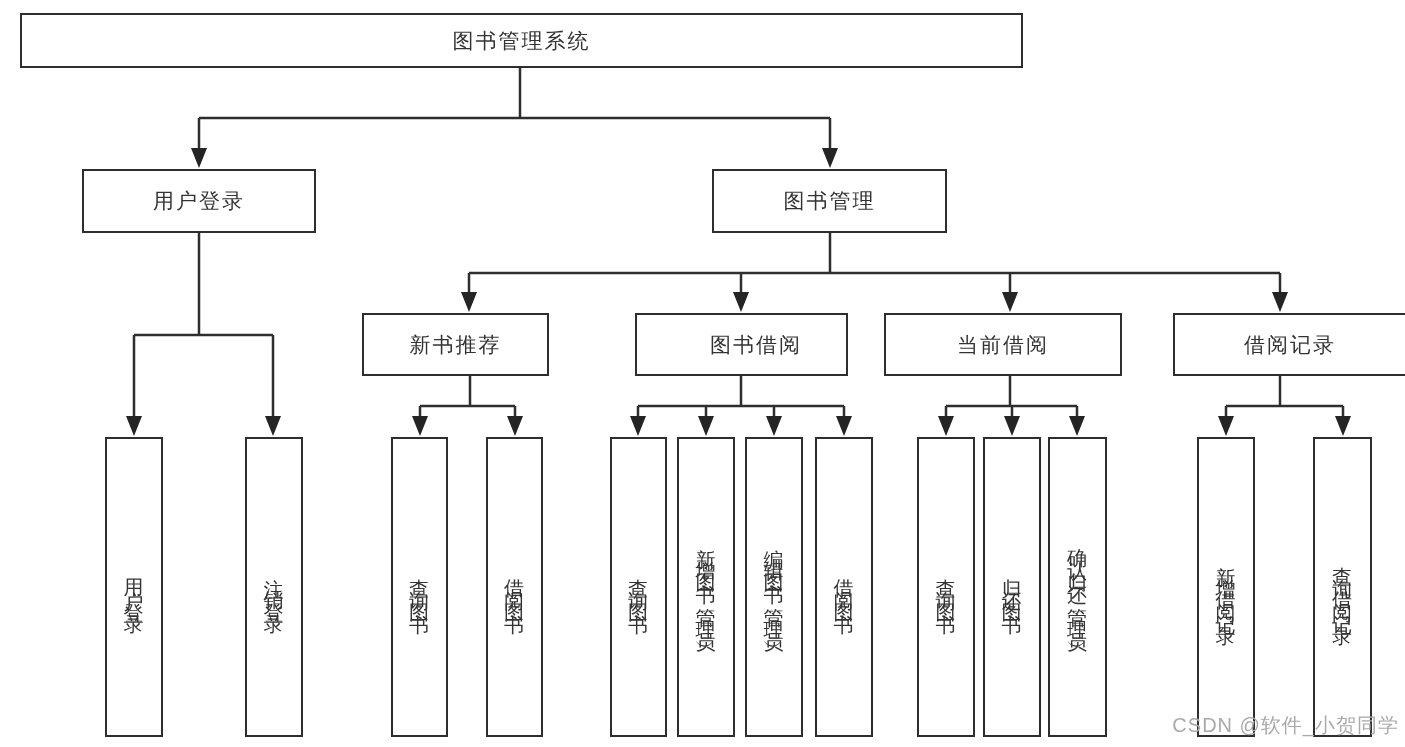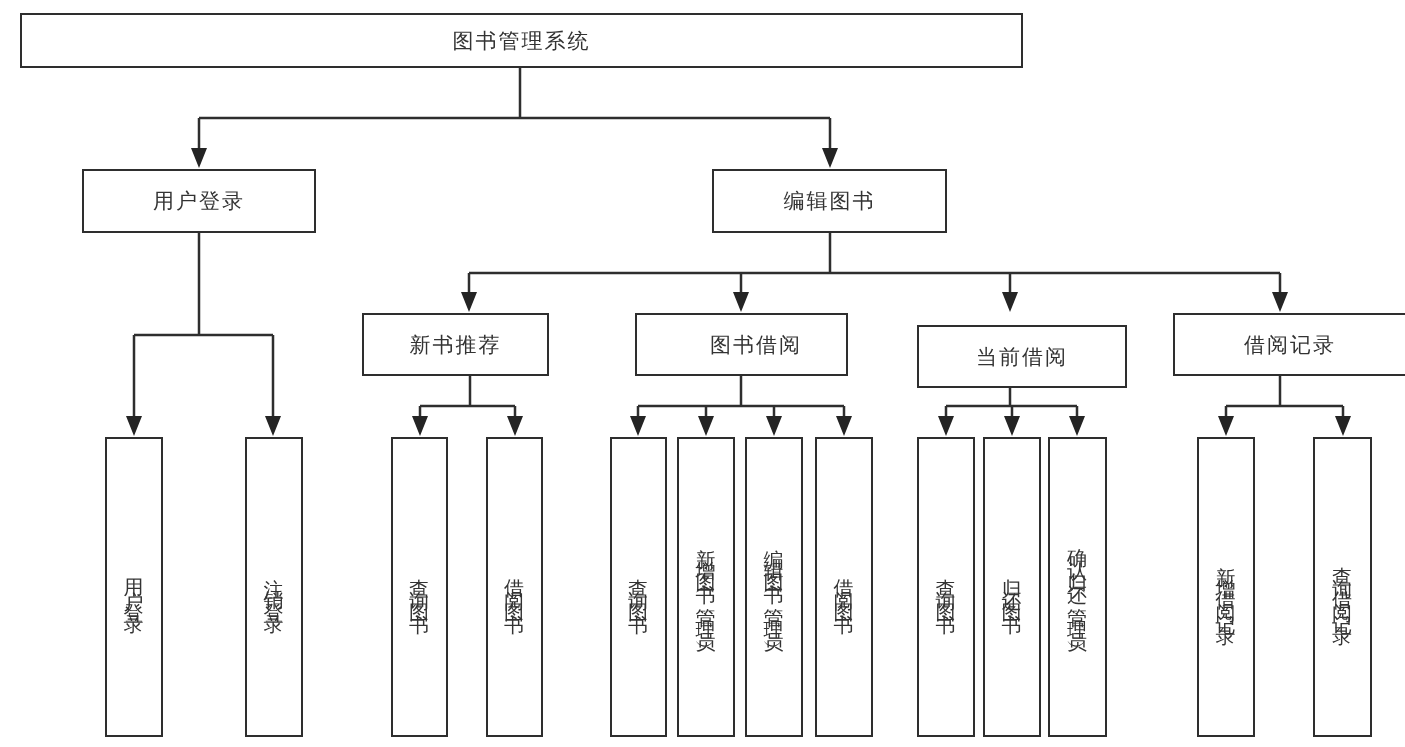--- a/index.html
+++ b/index.html
@@ -35,21 +35,21 @@
     text-orientation: mixed;
     font-size: 20px;
     letter-spacing: 12px;
   }
   
   .b-root { left: 20px;   top: 13px;  width: 1003px; height: 55px; }
   .b-login{ left: 82px;   top: 169px; width: 234px;  height: 64px; }
   .b-mgmt { left: 712px;  top: 169px; width: 235px;  height: 64px; }
   .b-s1   { left: 362px;  top: 313px; width: 187px;  height: 63px; }
   .b-s2   { left: 635px;  top: 313px; width: 213px;  height: 63px; padding-left: 29px; }
-  .b-s3   { left: 917px;  top: 313px; width: 210px;  height: 63px; margin-top: 12px; }
+  .b-s3   { left: 884px;  top: 313px; width: 238px;  height: 63px; }
   .b-s4   { left: 1173px; top: 313px; width: 234px;  height: 63px; }
   .b-l11  { left: 105px;  top: 437px; width: 58px;   height: 300px; }
   .b-l12  { left: 245px;  top: 437px; width: 58px;   height: 300px; }
   .b-l21  { left: 391px;  top: 437px; width: 57px;   height: 300px; }
   .b-l22  { left: 486px;  top: 437px; width: 57px;   height: 300px; }
   .b-l31  { left: 610px;  top: 437px; width: 57px;   height: 300px; }
   .b-l32  { left: 677px;  top: 437px; width: 58px;   height: 300px; }
   .b-l33  { left: 745px;  top: 437px; width: 58px;   height: 300px; }
   .b-l34  { left: 815px;  top: 437px; width: 58px;   height: 300px; }
   .b-l41  { left: 917px;  top: 437px; width: 58px;   height: 300px; }
@@ -88,21 +88,21 @@
          M630,416 L646,416 L638,436 Z  M698,416 L714,416 L706,436 Z
          M766,416 L782,416 L774,436 Z  M836,416 L852,416 L844,436 Z
          M938,416 L954,416 L946,436 Z  M1004,416 L1020,416 L1012,436 Z
          M1069,416 L1085,416 L1077,436 Z  M1218,416 L1234,416 L1226,436 Z
          M1335,416 L1351,416 L1343,436 Z"></path>
   </svg>
 
   <div class="box b-root">图书管理系统</div>
 
   <div class="box b-login">用户登录</div>
-  <div class="box b-mgmt">编辑图书</div>
+  <div class="box b-mgmt">图书管理</div>
 
   <div class="box b-s1">新书推荐</div>
   <div class="box b-s2">图书借阅</div>
   <div class="box b-s3">当前借阅</div>
   <div class="box b-s4">借阅记录</div>
 
   <div class="box leaf b-l11">用户登录</div>
   <div class="box leaf b-l12">注销登录</div>
 
   <div class="box leaf b-l21">查询图书</div>
@@ -113,14 +113,15 @@
   <div class="box leaf b-l33">编辑图书（管理员）</div>
   <div class="box leaf b-l34">借阅图书</div>
 
   <div class="box leaf b-l41">查询图书</div>
   <div class="box leaf b-l42">归还图书</div>
   <div class="box leaf b-l43">确认归还（管理员）</div>
 
   <div class="box leaf b-l51">新增借阅记录</div>
   <div class="box leaf b-l52">查询借阅记录</div>
 
+  <div class="watermark">CSDN @软件_小贺同学</div>
 
 </div>
 
 </body></html>

